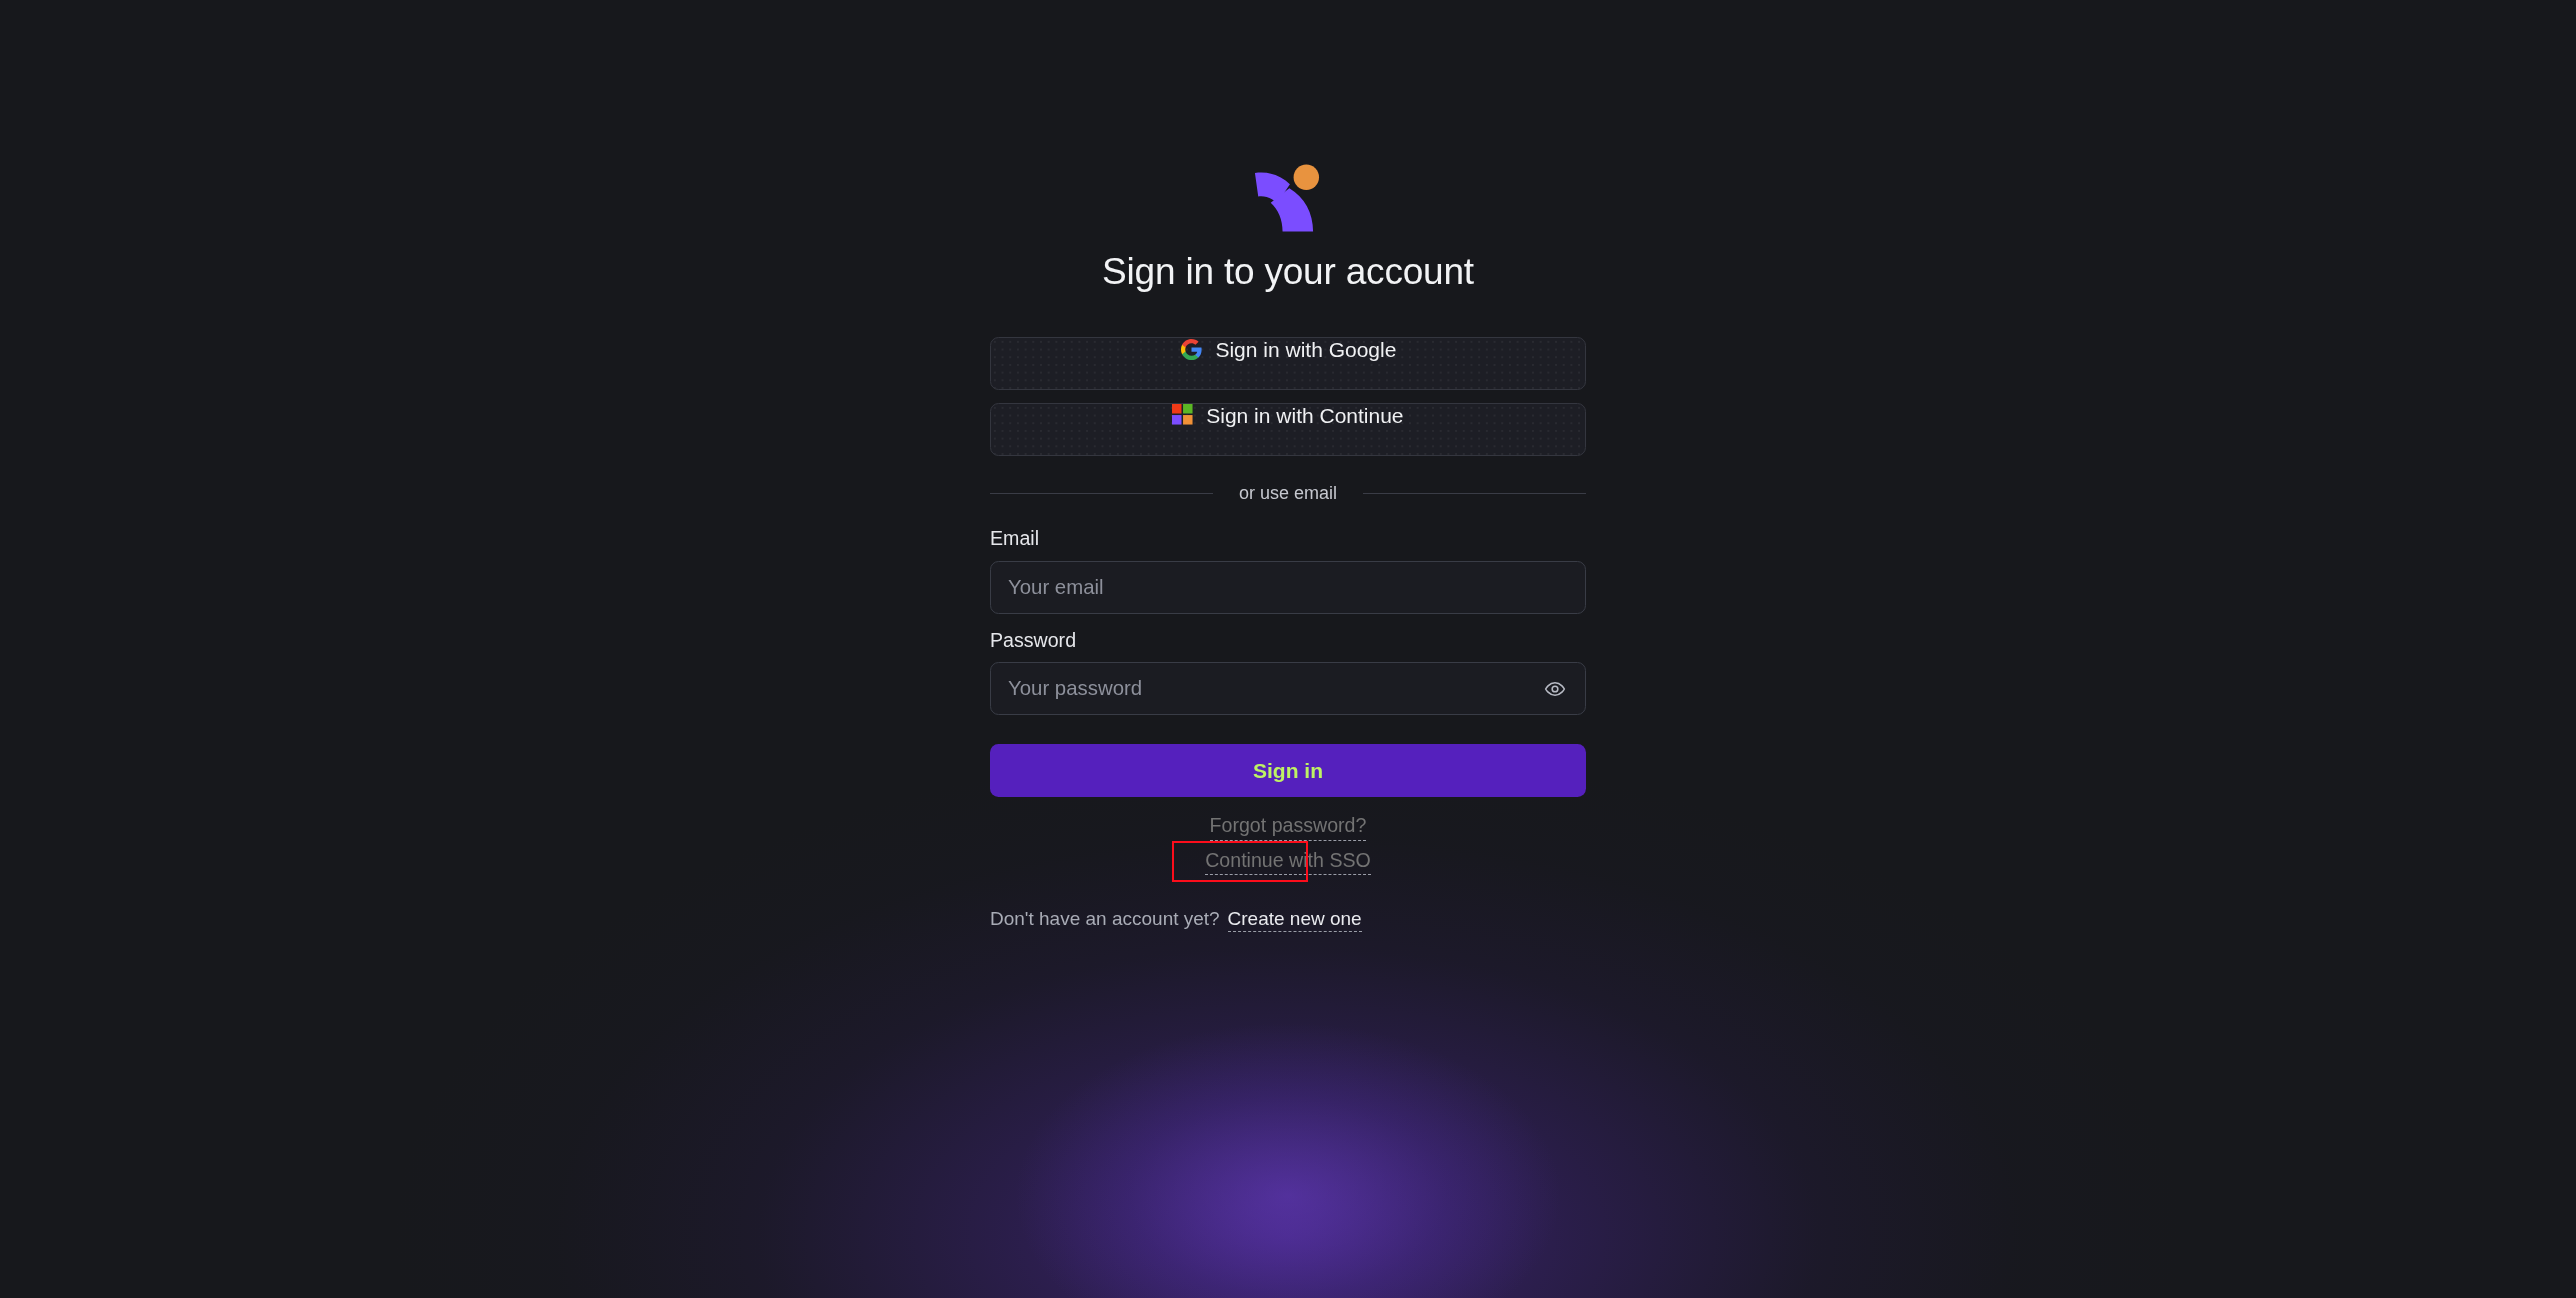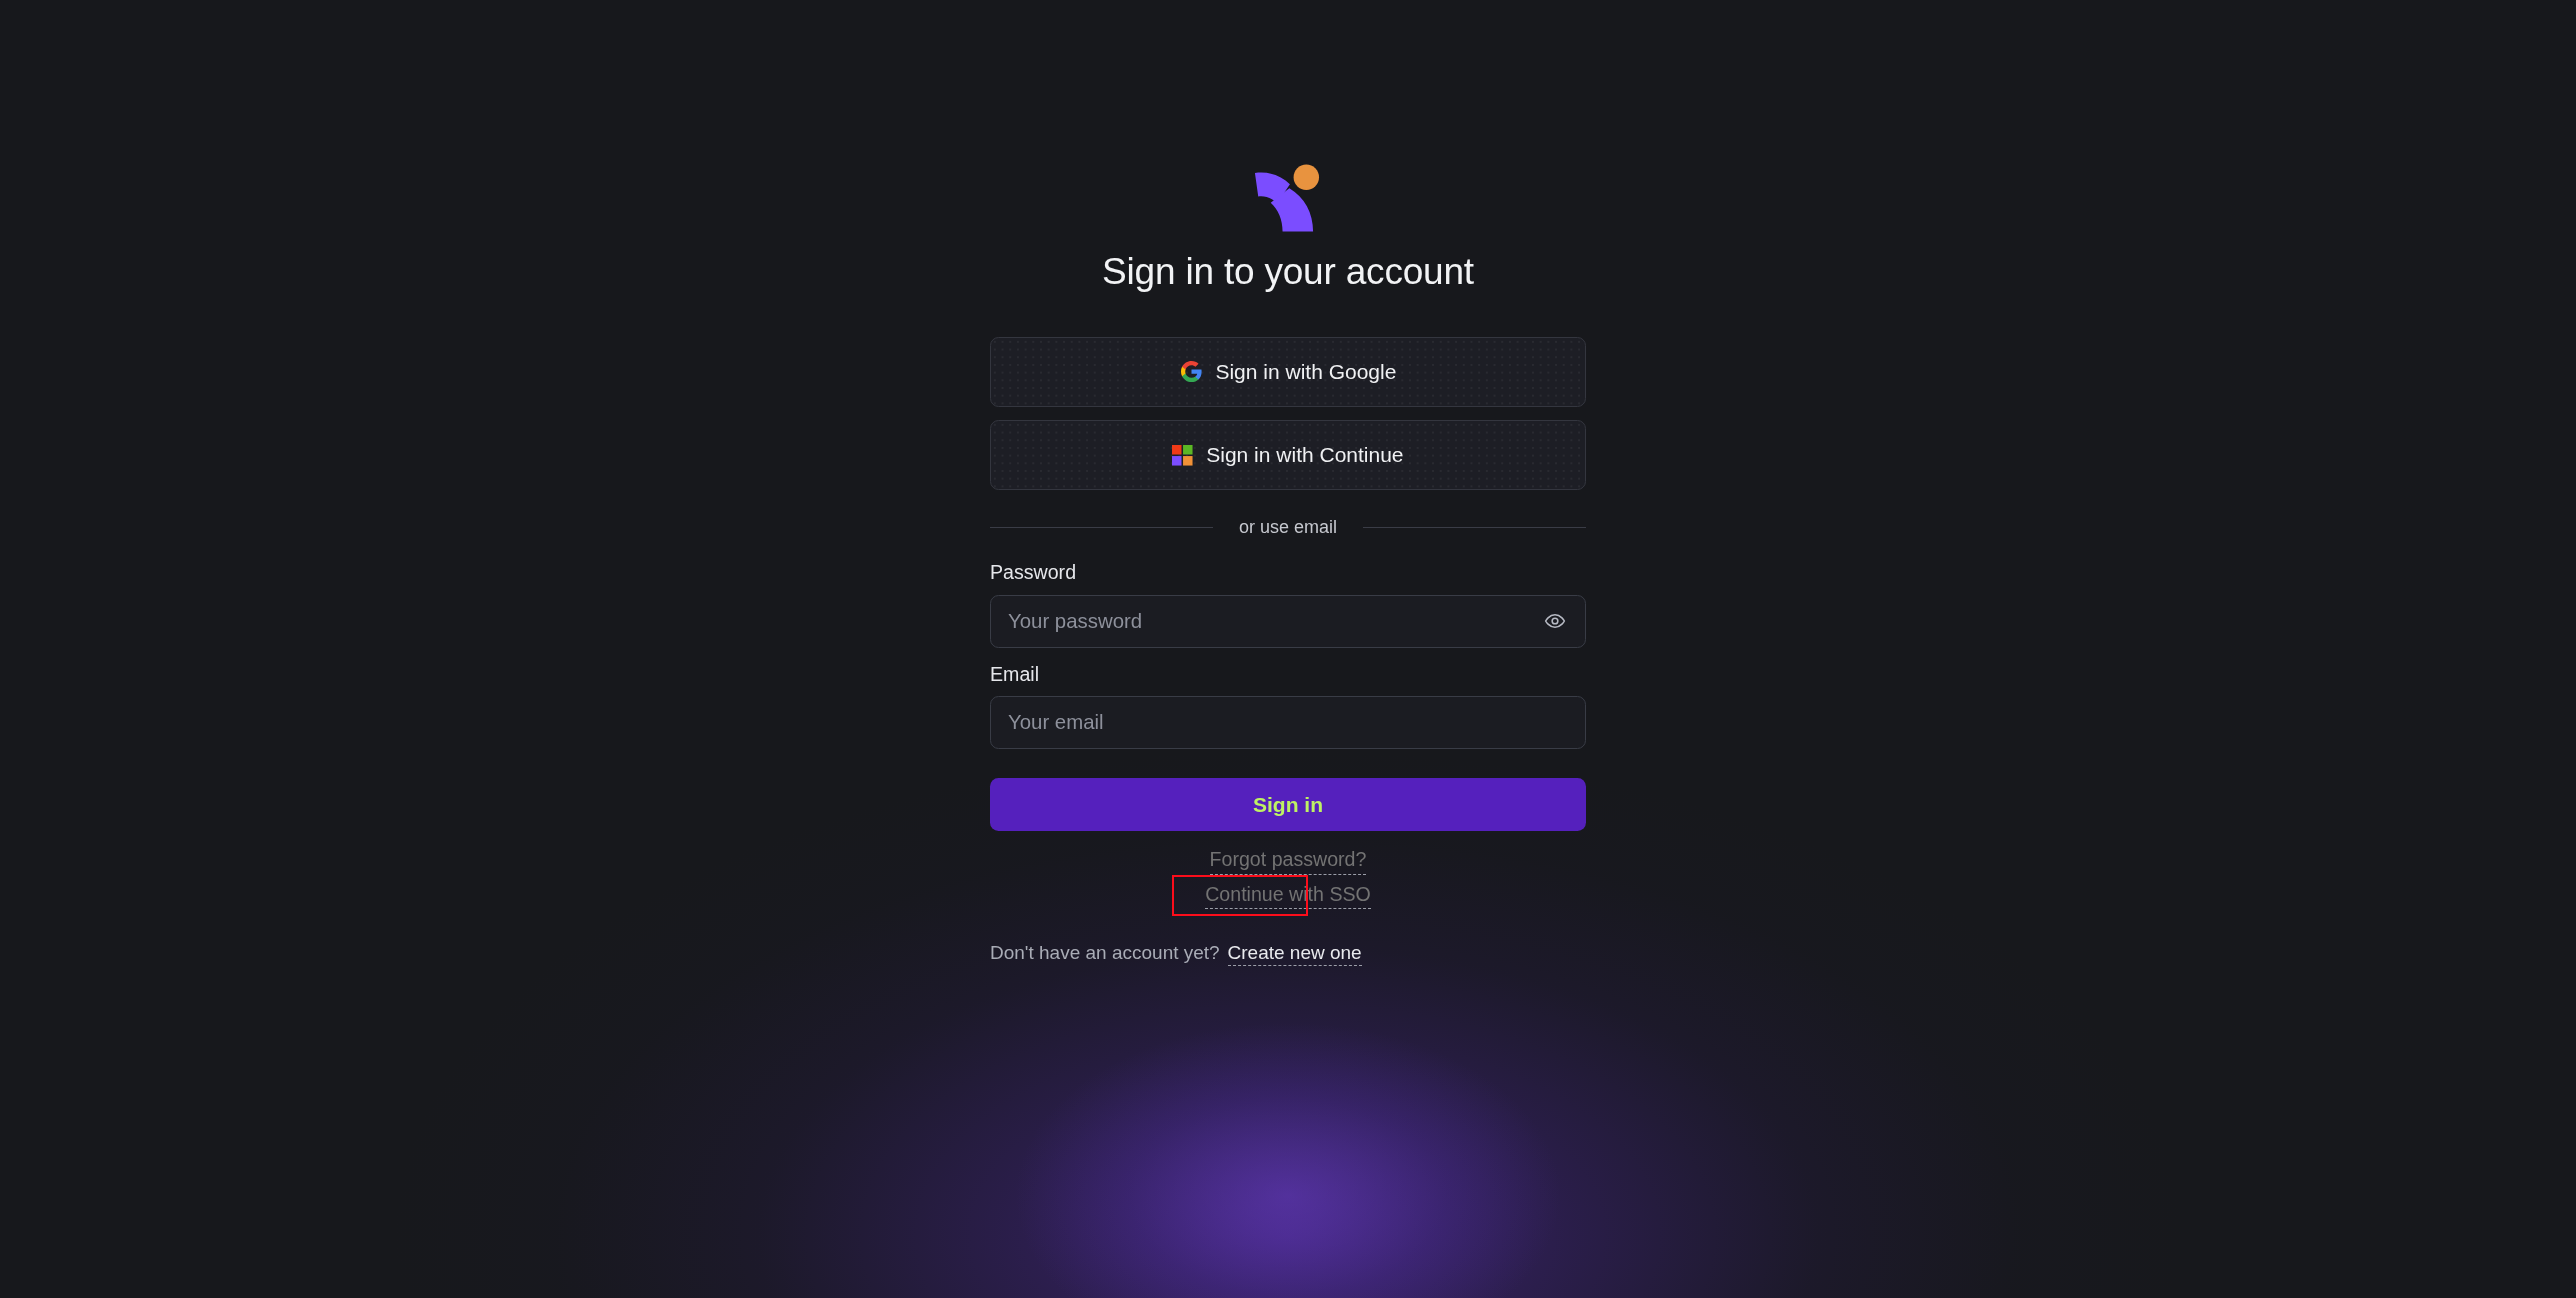--- a/index.html
+++ b/index.html
@@ -87,25 +87,25 @@
     font-weight: 400;
     letter-spacing: -0.2px;
     color: #f2f3f5;
     margin-bottom: 42px;
     line-height: 1.2;
   }
 
   
   .oauth-btn {
     display: flex;
-    align-items: center;
+    align-items: flex-start;
     justify-content: center;
     gap: 12.8px;
     width: 596px;
-    height: 70px;
+    height: 53px;
     border-radius: 8.5px;
     border: 0.9px solid #34363f;
     background-color: #1d1e25;
     background-image: radial-gradient(rgba(255,255,255,0.055) 0.9px, transparent 0.9px);
     background-size: 7.7px 7.7px;
     color: #f0f1f3;
     font-size: 21px;
     font-family: "Liberation Sans", sans-serif;
     cursor: pointer;
     margin-bottom: 13.6px;
@@ -298,39 +298,39 @@
       <span>Sign in with Continue</span>
     </button>
 
     <div class="divider">
       <span class="divider-line"></span>
       <span class="divider-text">or use email</span>
       <span class="divider-line"></span>
     </div>
 
     <div class="field">
+      <label class="field-label">Email</label>
+      <div class="input-shell">
+        <input class="text-input" type="text" value="" placeholder="Your email" style="">
+      </div>
+    </div>
+
+    <div class="field">
       <label class="field-label">Password</label>
       <div class="input-shell">
         <input class="text-input pw-input" type="password" value="" placeholder="Your password" style="">
         <button class="eye-toggle">
           <svg width="22" height="22" viewBox="0 0 24 24" fill="none" stroke="#b7bac4" stroke-width="1.7" stroke-linecap="round" stroke-linejoin="round">
             <path d="M1.8 12S5.4 5.2 12 5.2 22.2 12 22.2 12 18.6 18.8 12 18.8 1.8 12 1.8 12z"></path>
             <circle cx="12" cy="12" r="3.1"></circle>
           </svg>
         </button>
       </div>
     </div>
 
-    <div class="field">
-      <label class="field-label">Email</label>
-      <div class="input-shell">
-        <input class="text-input" type="text" value="" placeholder="Your email" style="">
-      </div>
-    </div>
-
     <button class="primary-btn">Sign in</button>
 
     <div class="link-stack">
       <a class="dashed-link">Forgot password?</a>
       <span class="sso-row">
         <a class="dashed-link">Continue with SSO</a>
         <span class="sso-highlight"></span>
       </span>
     </div>
 

